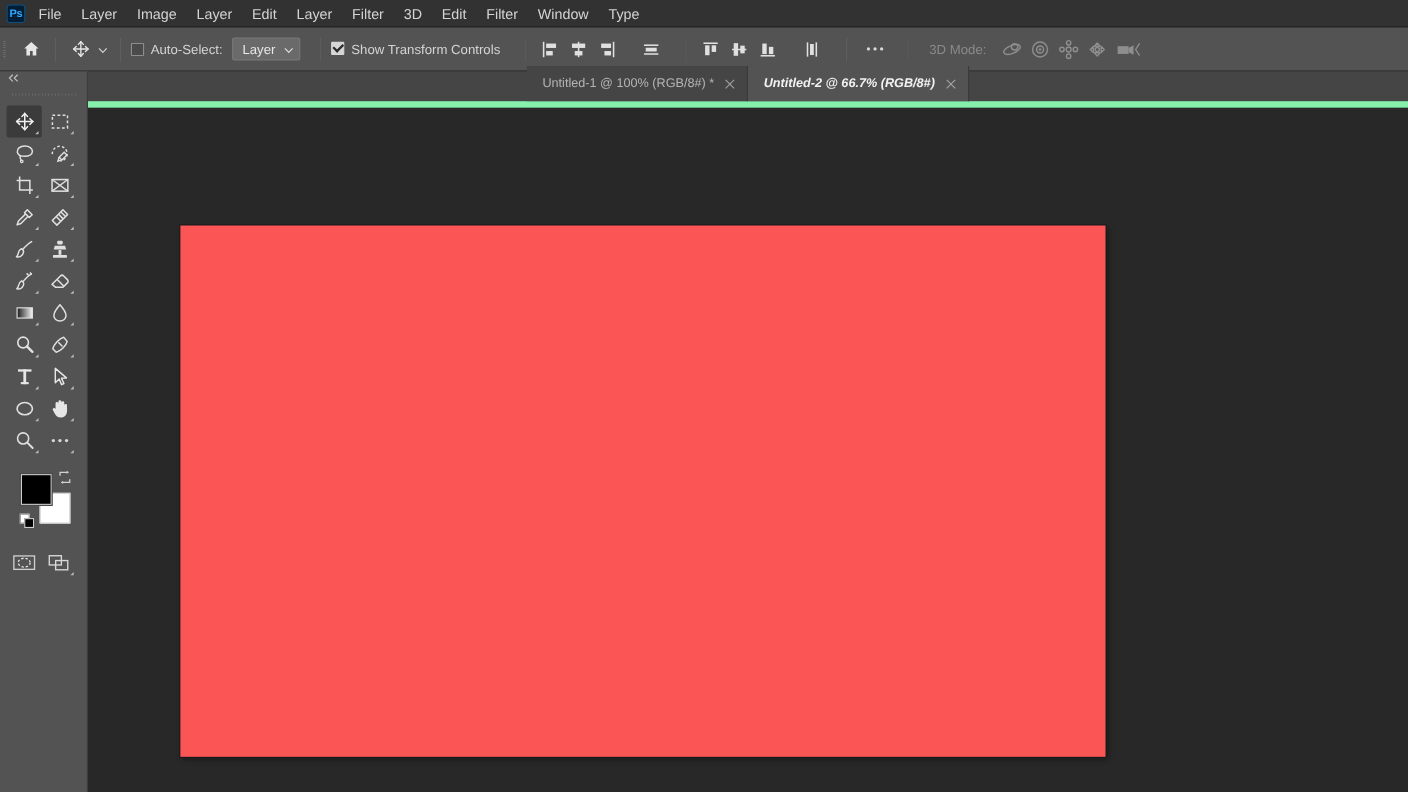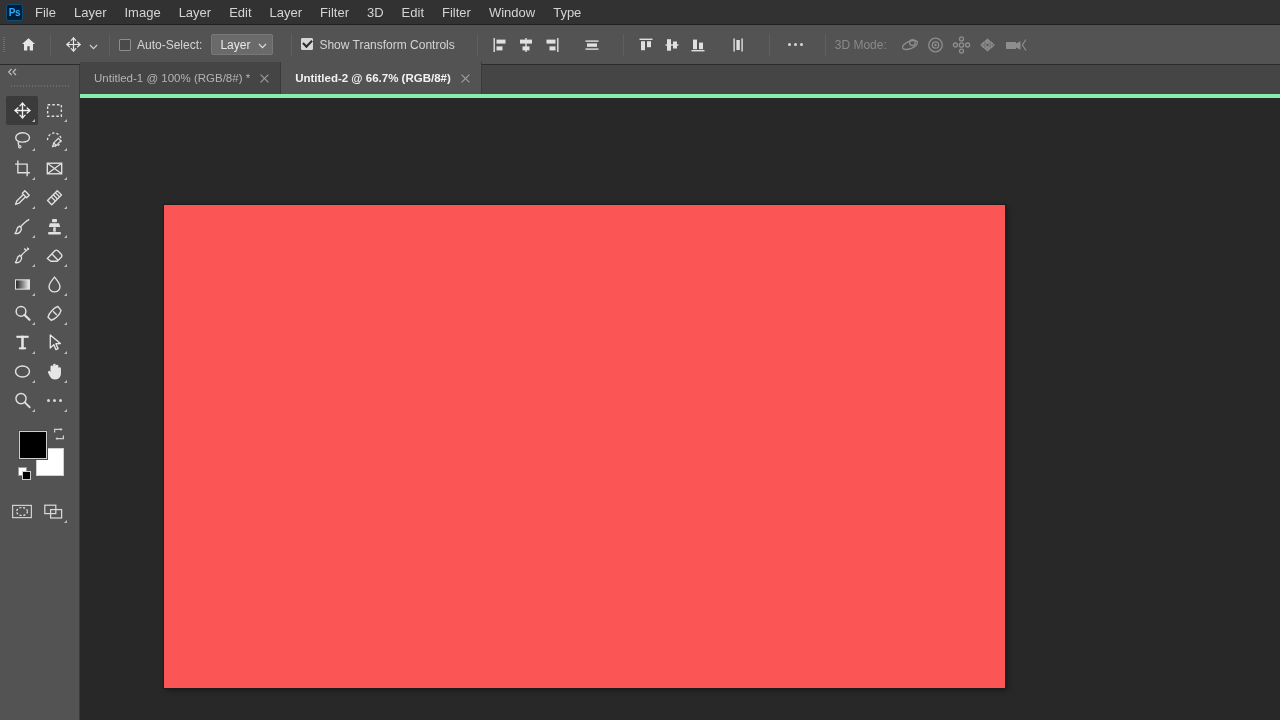--- a/index.html
+++ b/index.html
@@ -83,29 +83,30 @@
     padding: 0 5px 0 8px; margin-left: 9px; cursor: default;
   }
   .select-box span { color: #e8e8e8; font-size: 12px; }
   .dots { display: flex; gap: 3px; }
   .dots i { width: 3px; height: 3px; border-radius: 50%; background: #d8d8d8; display: block; }
 
   
   .tabbar {
     position: absolute; top: 65px; left: 0; width: 1280px; height: 33px;
     background: #454545; display: flex; align-items: flex-end;
-    border-bottom: 4px solid #86efac;
+    border-bottom: 6px solid #86efac;
+    justify-content: center;
   }
   .tabbar-pad { width: 80px; height: 33px; }
   .tab {
     height: 32px; display: flex; align-items: center;
     padding: 0 10px 0 14px; gap: 9px; cursor: default;
     background: #454545; border-right: 1px solid #3a3a3a;
   }
-  .tab.active { background: #535353; }
+  .tab.active { background: #535353; font-style: italic; }
   .tab-title { font-size: 11.5px; color: #b4b4b4; white-space: nowrap; }
   .tab.active .tab-title { color: #f2f2f2; font-weight: bold; }
   .tab-close {
     width: 11px; height: 11px; position: relative; flex: none; opacity: .75;
   }
   .tab-close::before, .tab-close::after {
     content: ""; position: absolute; left: 0; top: 5px;
     width: 11px; height: 1px; background: #c0c0c0;
   }
   .tab-close::before { transform: rotate(45deg); }
@@ -332,21 +333,21 @@
     <div class="icon-btn" style="width:34px">
       <span class="dots">
           <i></i>
           <i></i>
           <i></i>
         </span>
     </div>
 
     <div class="opt-sep" style="margin-left:12px"></div>
 
-    <span class="opt-label dim" style="margin-left:0">3D Mode:</span>
+    <span class="opt-label dim" style="margin-left:10px">3D Mode:</span>
 
     <div class="icon-btn" style="margin-left:10px">
       <span>
         <svg width="20" height="18" viewBox="0 0 20 18">
           <ellipse cx="10" cy="9" rx="8" ry="3.6" fill="none" stroke="#8e8e8e" stroke-width="1.3" transform="rotate(-22 10 9)"></ellipse>
           <circle cx="12.4" cy="6.6" r="2.9" fill="none" stroke="#8e8e8e" stroke-width="1.3"></circle>
         </svg>
       </span>
     </div>
     <div class="icon-btn">

